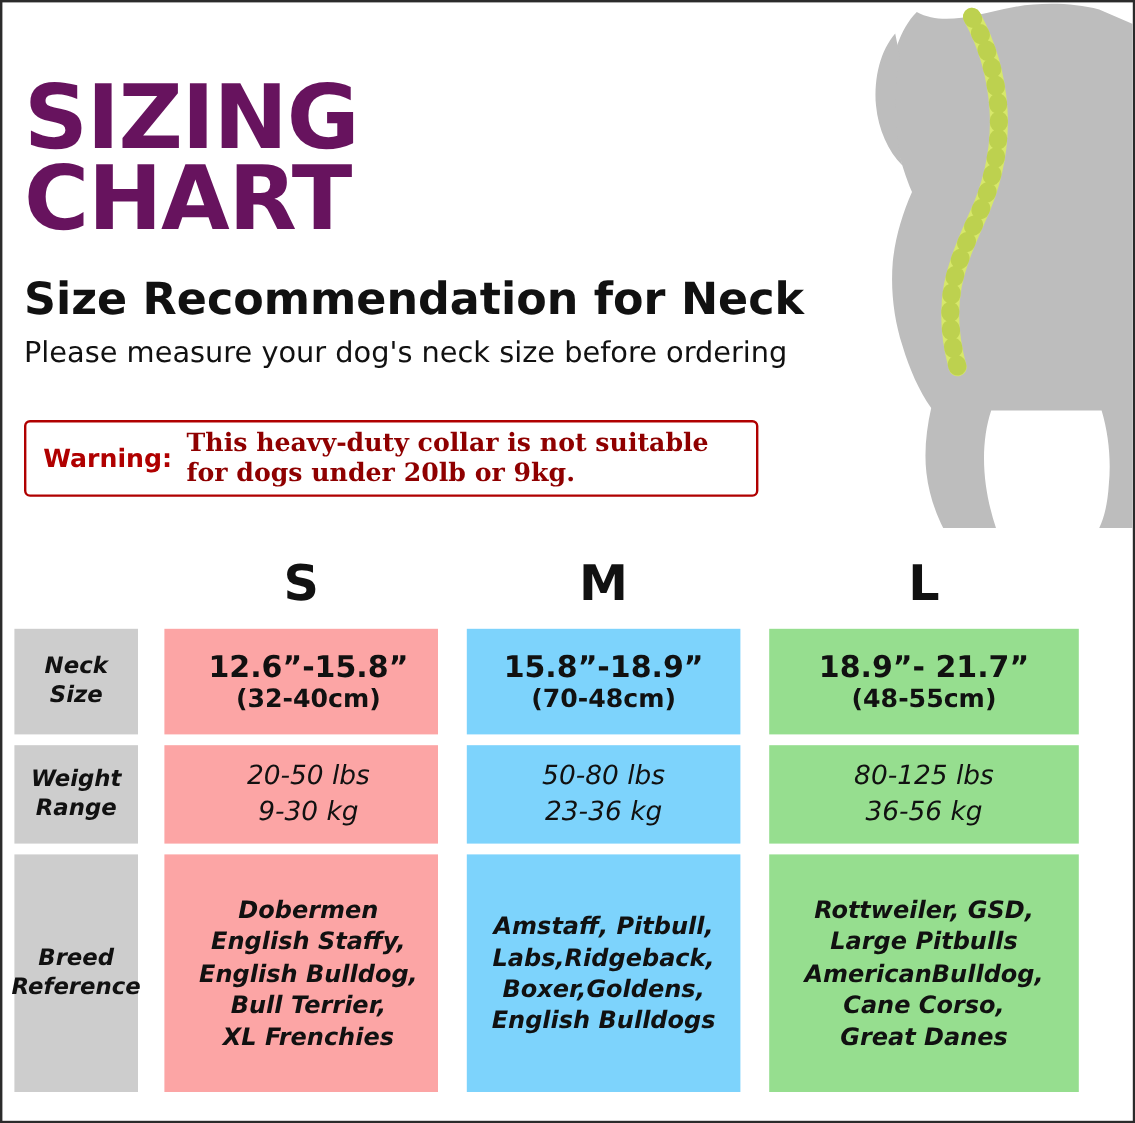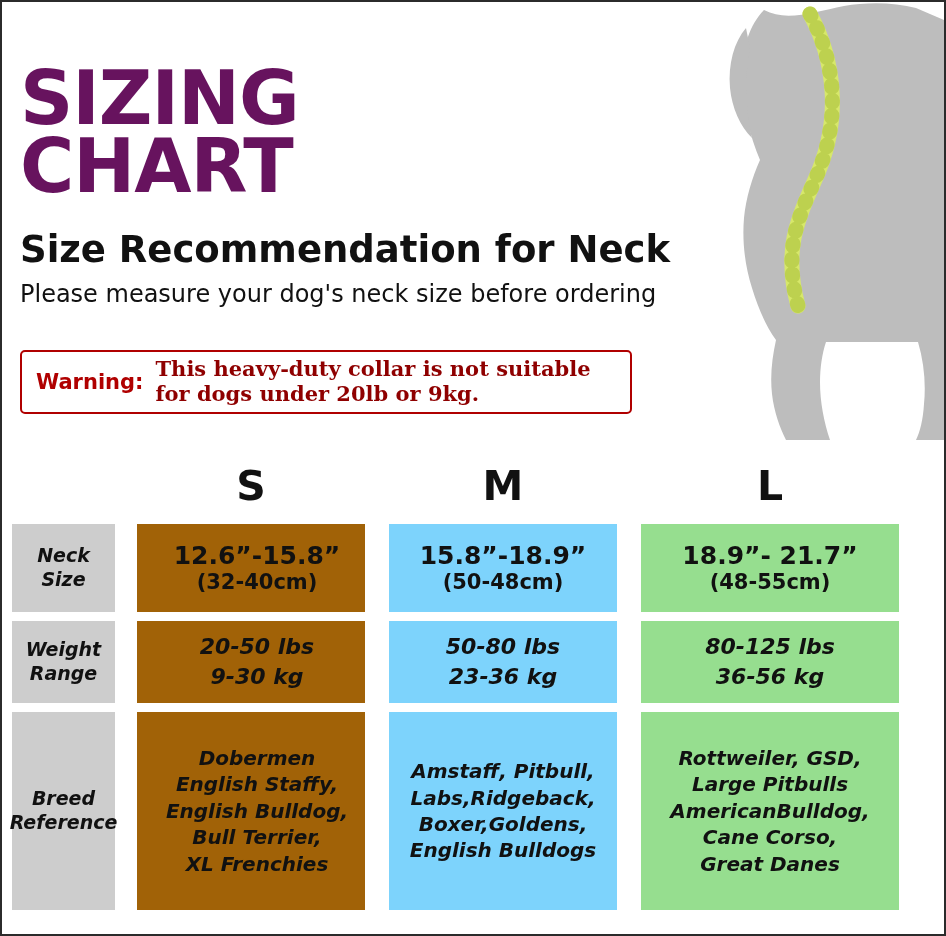--- a/index.html
+++ b/index.html
@@ -131,21 +131,21 @@
   }
   .rowlabel {
     background: #cdcdcd;
     font-family: "DejaVu Sans", sans-serif;
     font-weight: bold;
     font-style: italic;
     font-size: 19px;
     color: #111111;
     line-height: 1.25;
   }
-  .val-s { background: #a16207; padding-left: 12px; }
+  .val-s { background: #fca5a5; padding-left: 12px; }
   .val-m { background: #7dd3fc; }
   .val-l { background: #96de8f; }
 
   .neck-row .cell { height: 88px; }
   .weight-row .cell { height: 82px; }
   .breed-row .cell { height: 198px; }
 
   .big {
     font-family: "DejaVu Sans", sans-serif;
     font-weight: bold;
@@ -155,21 +155,21 @@
   }
   .small {
     font-family: "DejaVu Sans", sans-serif;
     font-weight: bold;
     font-size: 21px;
     color: #111111;
     line-height: 1.15;
   }
   .wt {
     font-family: "DejaVu Sans", sans-serif;
-    font-weight: bold;
+    font-weight: normal;
     font-style: italic;
     font-size: 22px;
     color: #111111;
     line-height: 1.35;
     text-align: right;
   }
   .breed {
     font-family: "DejaVu Sans", sans-serif;
     font-weight: bold;
     font-style: italic;
@@ -252,21 +252,21 @@
       <div class="cell col-head rowlabel">
         <div>Neck</div>
         <div>Size</div>
       </div>
       <div class="cell col-s val-s">
         <div class="big">12.6”-15.8”</div>
         <div class="small">(32-40cm)</div>
       </div>
       <div class="cell col-m val-m">
         <div class="big">15.8”-18.9”</div>
-        <div class="small">(50-48cm)</div>
+        <div class="small">(70-48cm)</div>
       </div>
       <div class="cell col-l val-l">
         <div class="big">18.9”- 21.7”</div>
         <div class="small">(48-55cm)</div>
       </div>
     </div>
 
     <div class="row weight-row">
       <div class="cell col-head rowlabel">
         <div>Weight</div>

